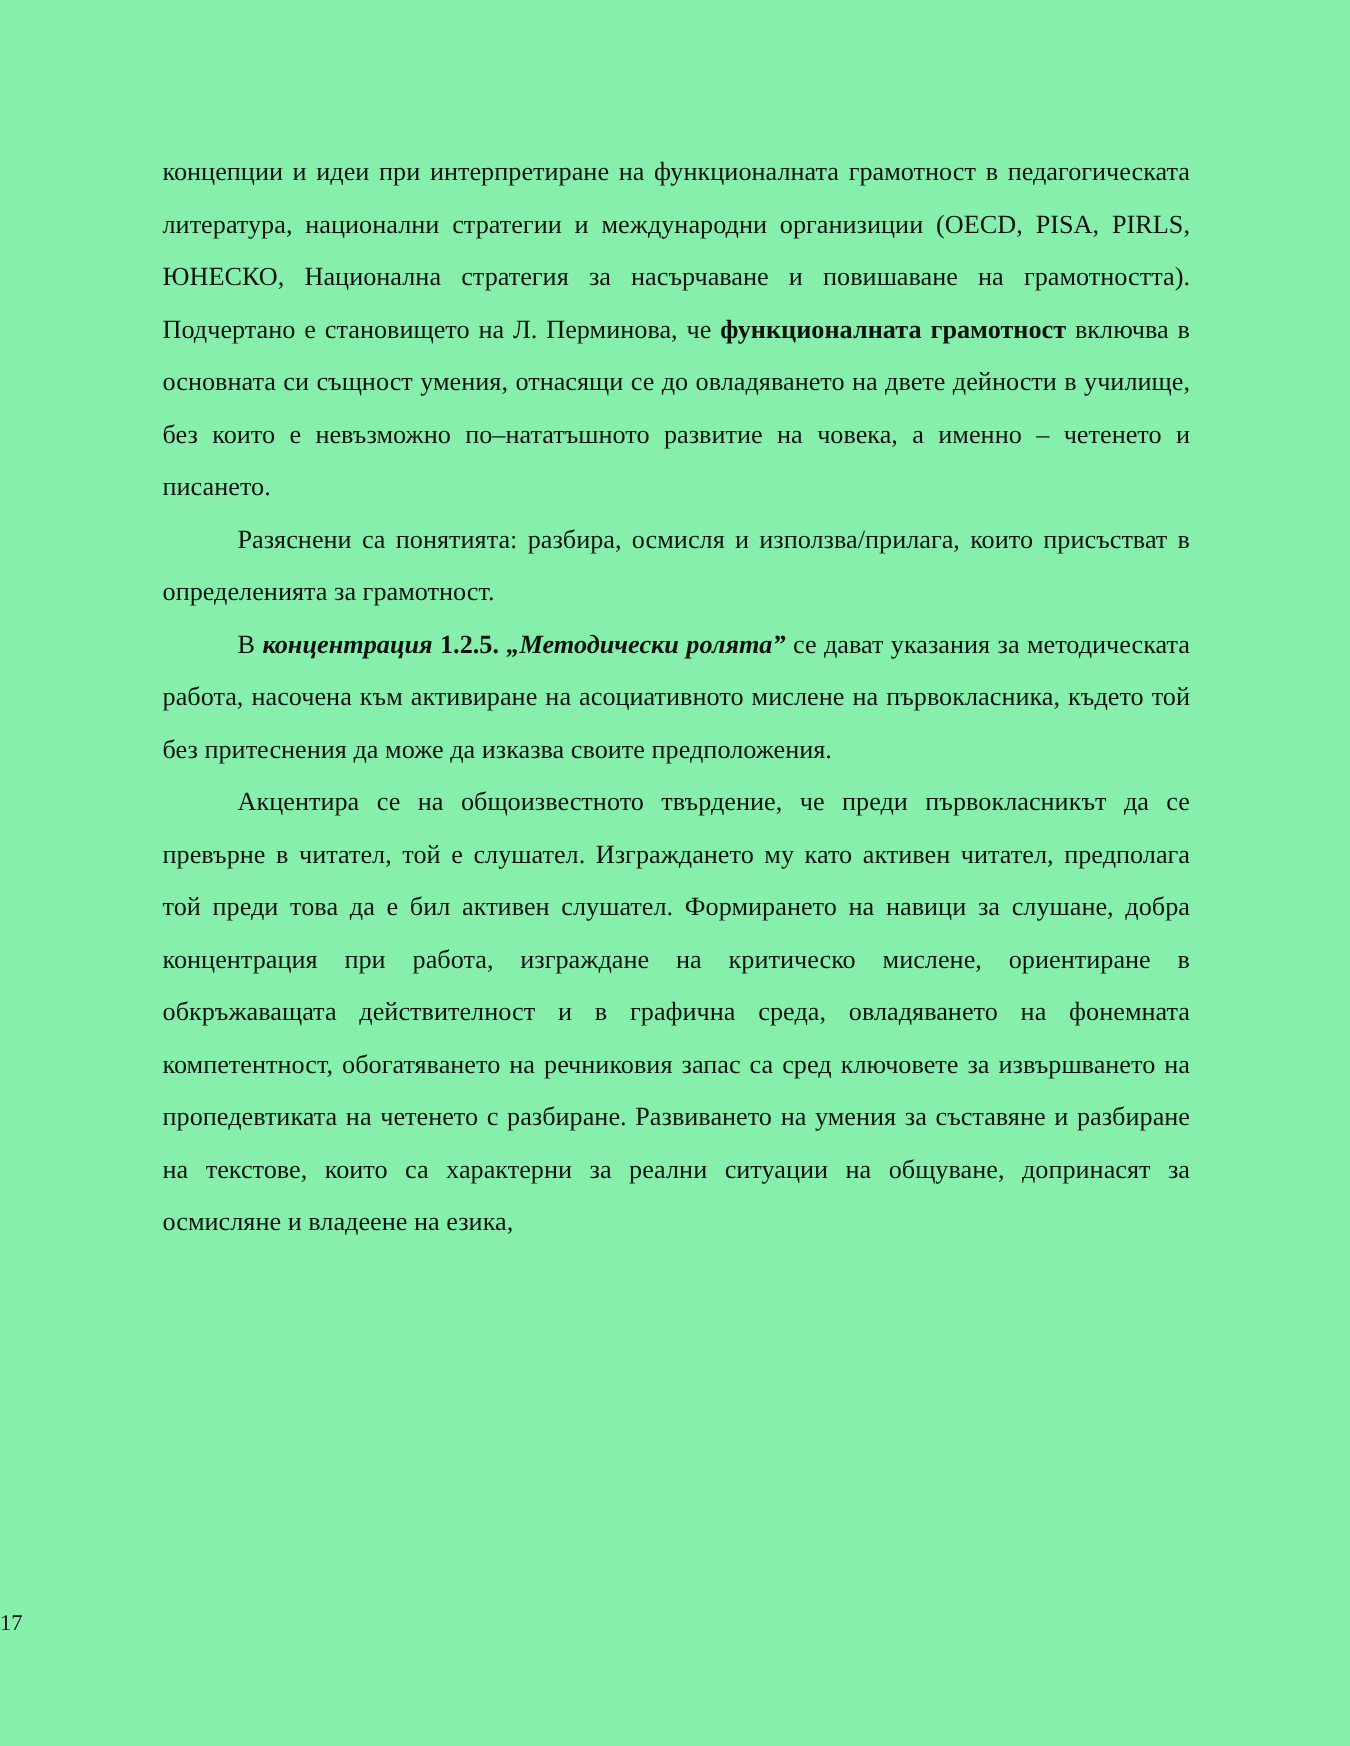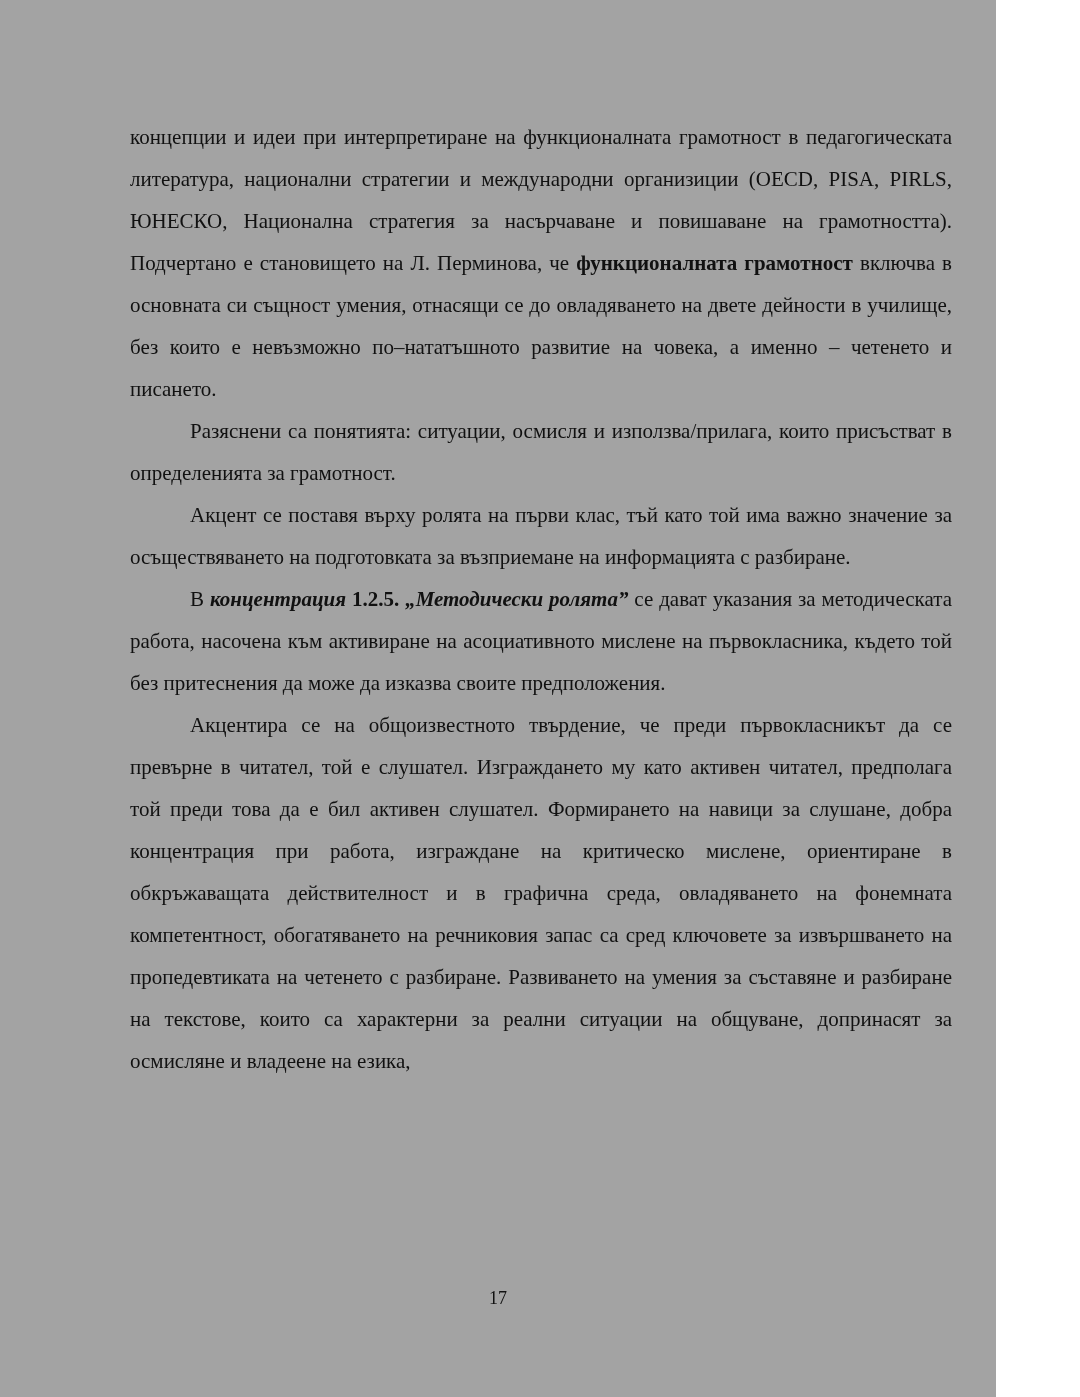--- a/index.html
+++ b/index.html
@@ -2,23 +2,23 @@
 <html><head>
 <meta charset="utf-8">
 <style>
   html, body {
     margin: 0;
     padding: 0;
     background: #ffffff;
   }
   .page {
     position: relative;
-    width: 996px;
+    width: 1080px;
     height: 1397px;
-    background: #a3a3a3;
+    background: #86efac;
     font-family: "Liberation Serif", "DejaVu Serif", serif;
     color: #111111;
     overflow: hidden;
   }
   .content {
     position: absolute;
     top: 116px;
     left: 130px;
     width: 822px;
     text-align: justify;
@@ -39,36 +39,35 @@
   }
   .bi {
     font-weight: bold;
     font-style: italic;
   }
   .page-number {
     position: absolute;
     left: 0;
     right: 0;
     top: 1288px;
-    text-align: center;
+    text-align: left;
     font-size: 18px;
     color: #111111;
   }
 </style>
 </head>
 <body>
 
 <div class="page">
   <div class="content">
 
     <p class="para no-indent"><span>концепции и идеи при интерпретиране на функционалната грамотност в педагогическата литература, национални стратегии и международни организиции (OECD, PISA, PIRLS, ЮНЕСКО, Национална стратегия за насърчаване и повишаване на грамотността). Подчертано е становището на Л. Перминова, че </span><span class="b">функционалната грамотност</span><span> включва в основната си същност умения, отнасящи се до овладяването на двете дейности в училище, без които е невъзможно по–нататъшното развитие на човека, а именно – четенето и писането.</span></p>
 
-    <p class="para"><span>Разяснени са понятията: ситуации, осмисля и използва/прилага, които присъстват в определенията за грамотност.</span></p>
+    <p class="para"><span>Разяснени са понятията: разбира, осмисля и използва/прилага, които присъстват в определенията за грамотност.</span></p>
 
-    <p class="para"><span>Акцент се поставя върху ролята на първи клас, тъй като той има важно значение за осъществяването на подготовката за възприемане на информацията с разбиране.</span></p>
 
     <p class="para"><span>В </span><span class="bi">концентрация </span><span class="b">1.2.5. </span><span class="bi">„Методически ролята”</span><span> се дават указания за методическата работа, насочена към активиране на асоциативното мислене на първокласника, където той без притеснения да може да изказва своите предположения.</span></p>
 
     <p class="para"><span>Акцентира се на общоизвестното твърдение, че преди първокласникът да се превърне в читател, той е слушател. Изграждането му като активен читател, предполага той преди това да е бил активен слушател. Формирането на навици за слушане, добра концентрация при работа, изграждане на критическо мислене, ориентиране в обкръжаващата действителност и в графична среда, овладяването на фонемната компетентност, обогатяването на речниковия запас са сред ключовете за извършването на пропедевтиката на четенето с разбиране. Развиването на умения за съставяне и разбиране на текстове, които са характерни за реални ситуации на общуване, допринасят за осмисляне и владеене на езика,</span></p>
 
   </div>
 
   <div class="page-number">17</div>
 </div>
 

